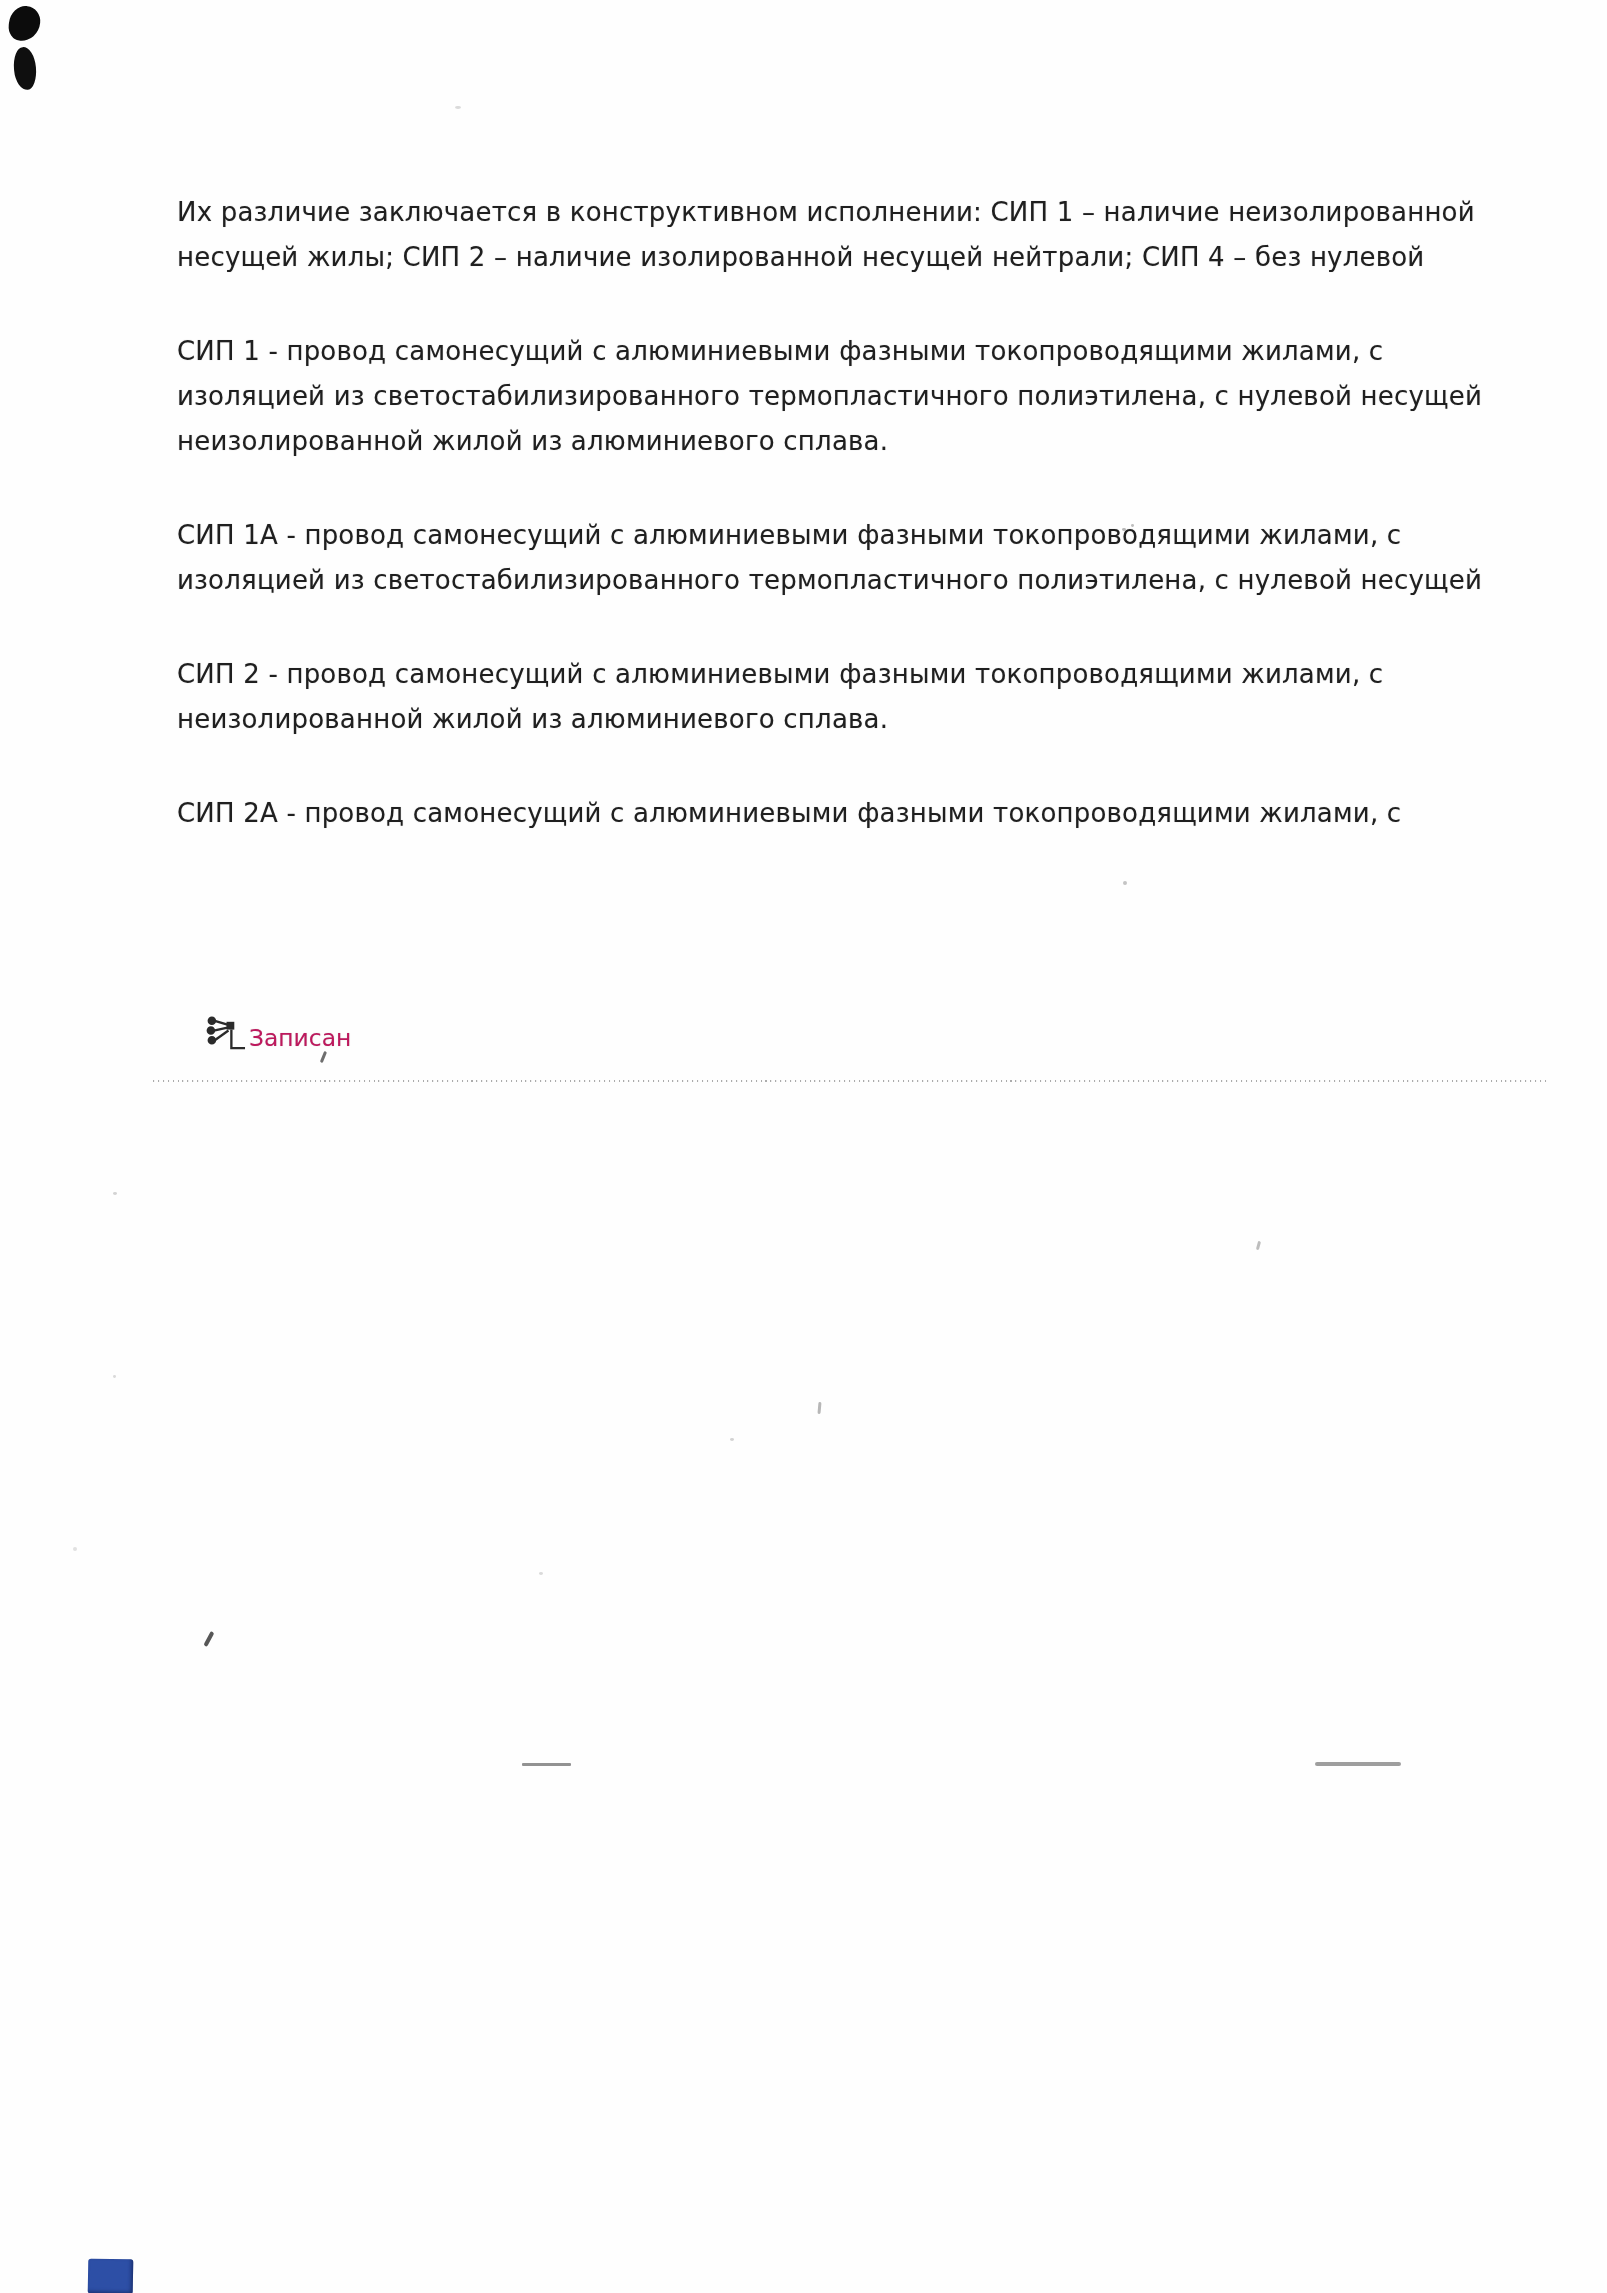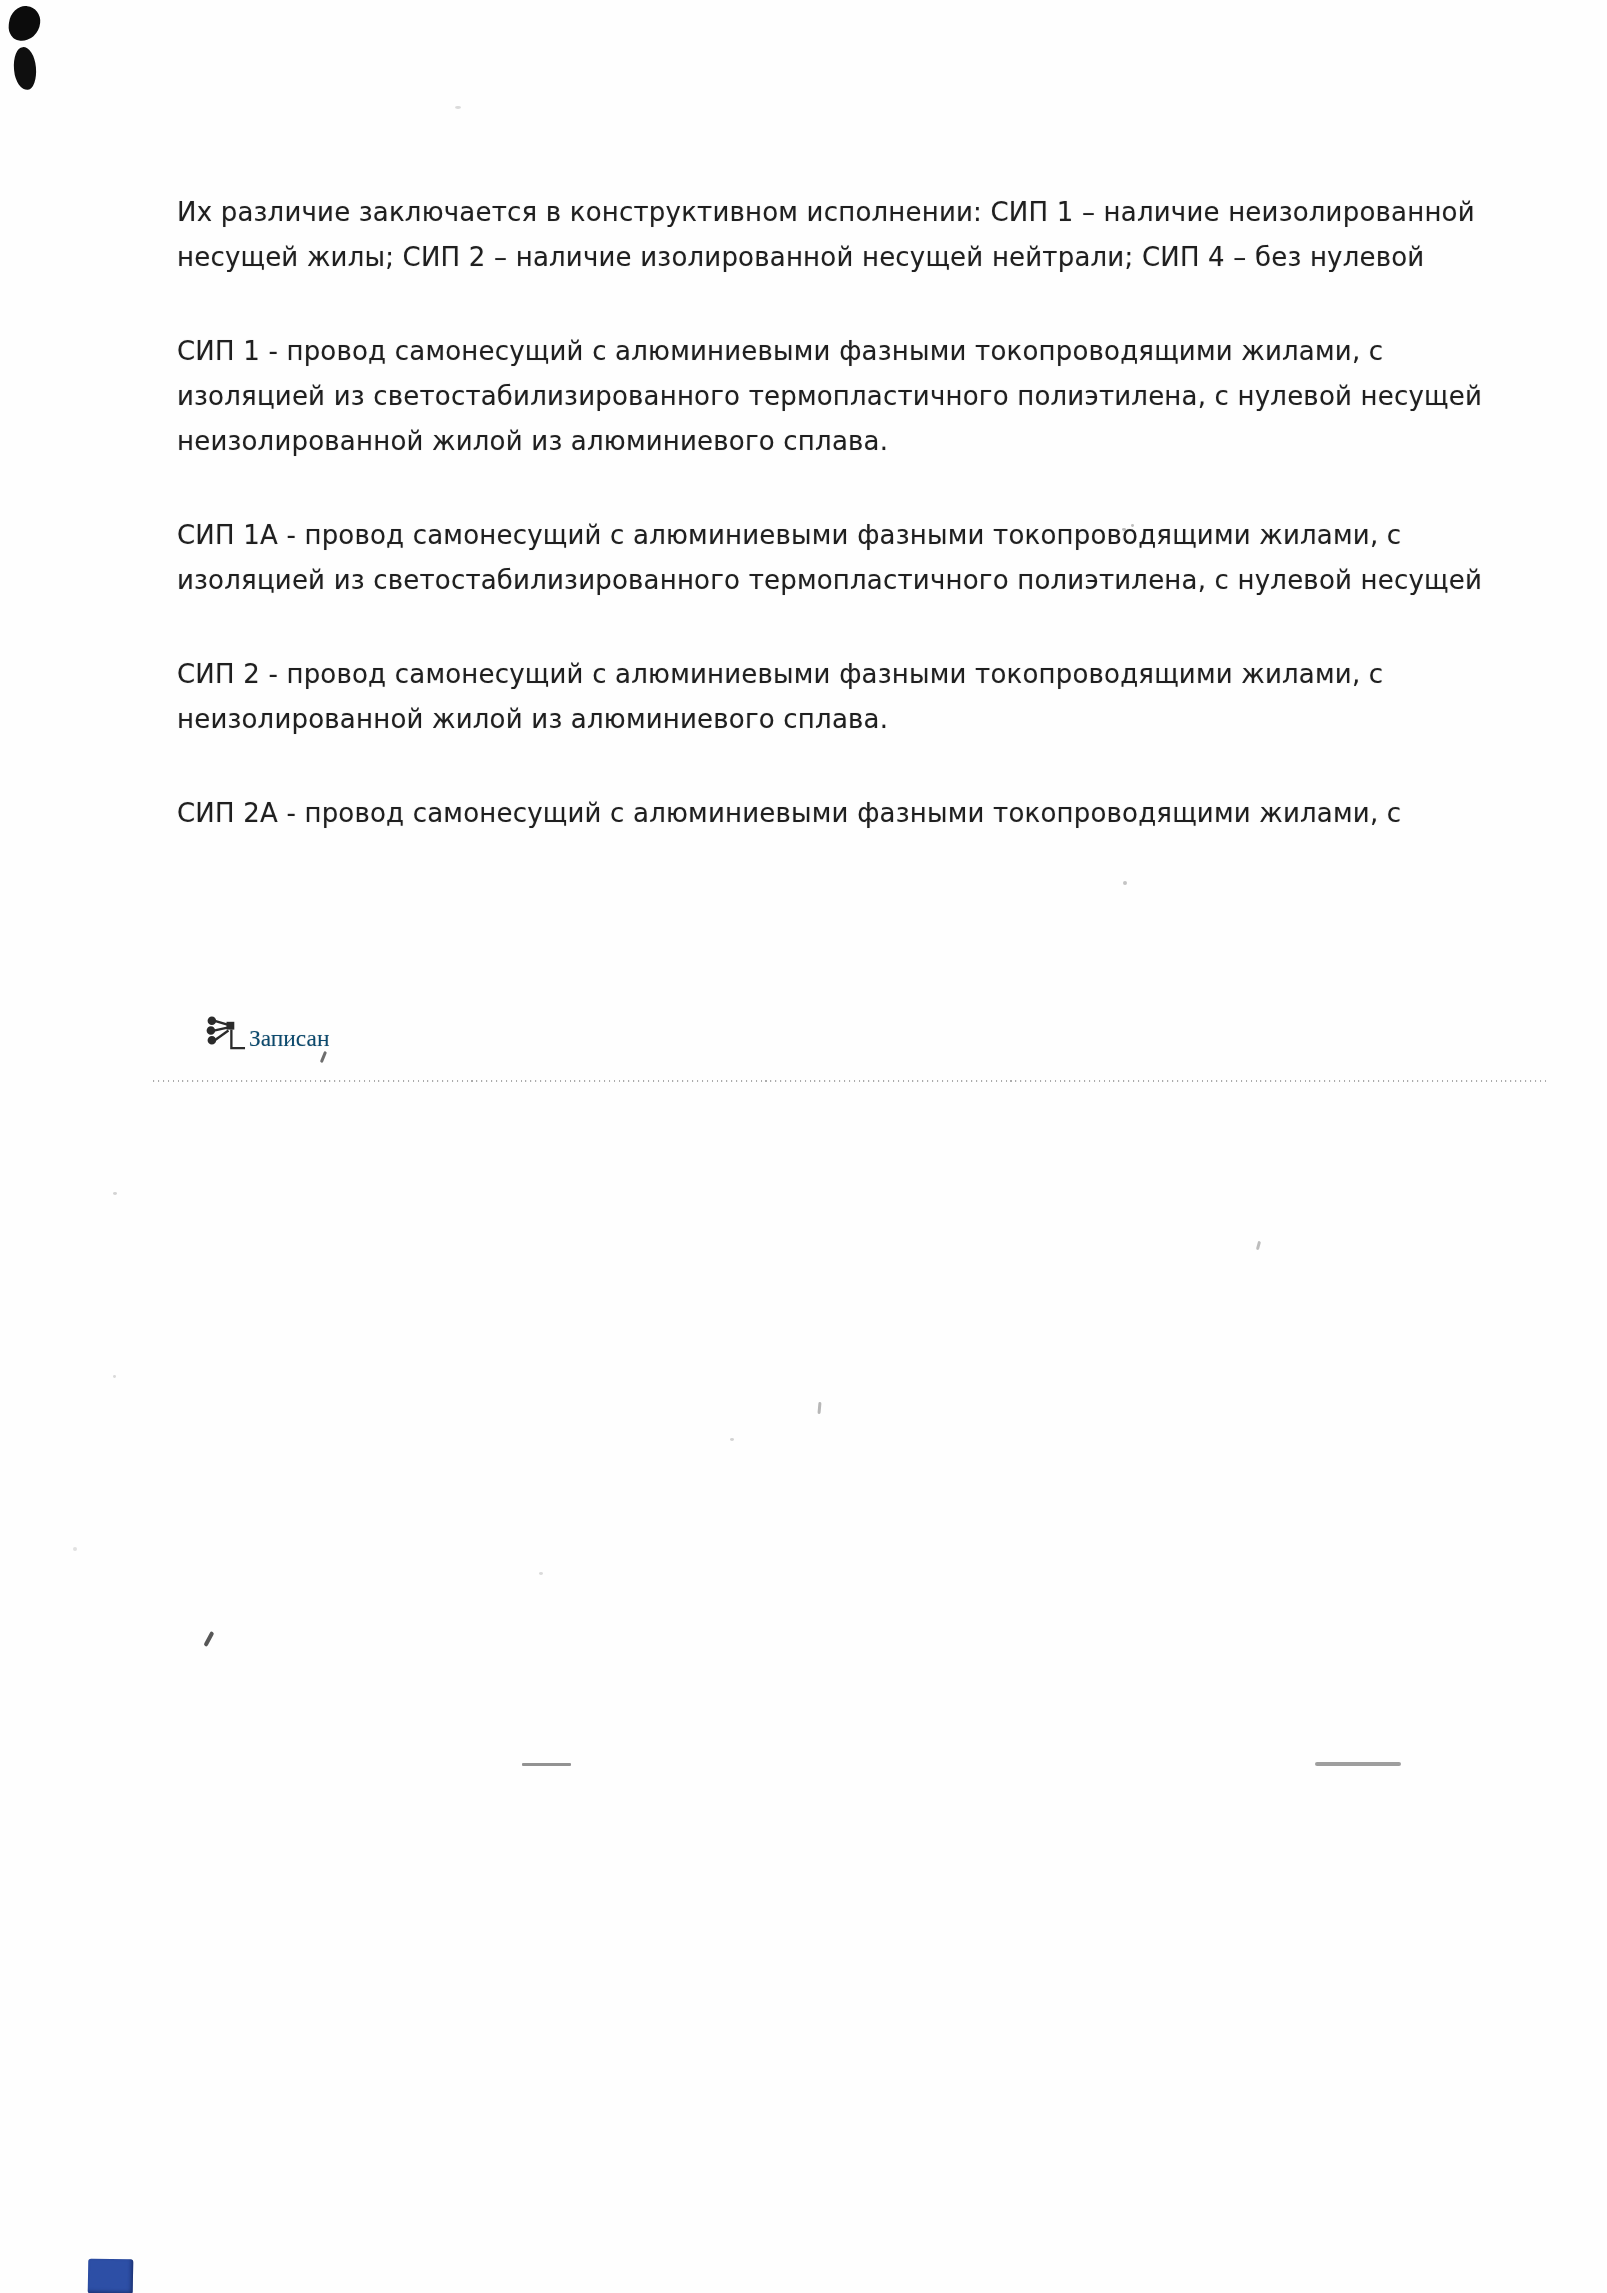--- a/index.html
+++ b/index.html
@@ -39,24 +39,23 @@
     top: 1012px;
     height: 41px;
   }
   .logged-icon { position: absolute; left: 0; top: 2px; }
   .logged-label {
     position: absolute;
     left: 43px;
     top: 13.7px;
     font-size: 23.4px;
     line-height: 25px;
-    color: #0c4a6e;
+    color: #be185d;
     text-shadow: 0 0 1px rgba(40,40,40,0.25);
     white-space: nowrap;
-    font-family: Liberation Serif, serif;
   }
   
   .separator {
     position: absolute;
     left: 153px;
     top: 1080px;
     width: 1395px;
     height: 2px;
     opacity: 0.75;
     background: repeating-linear-gradient(90deg,

